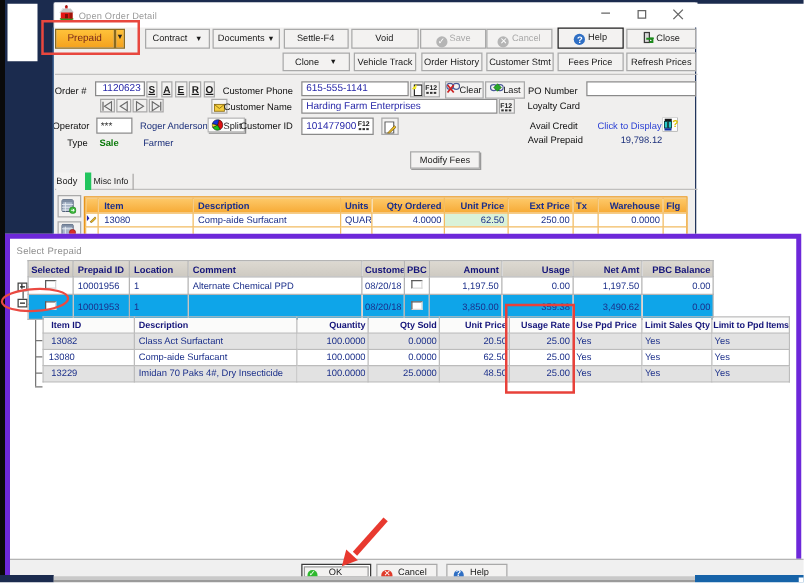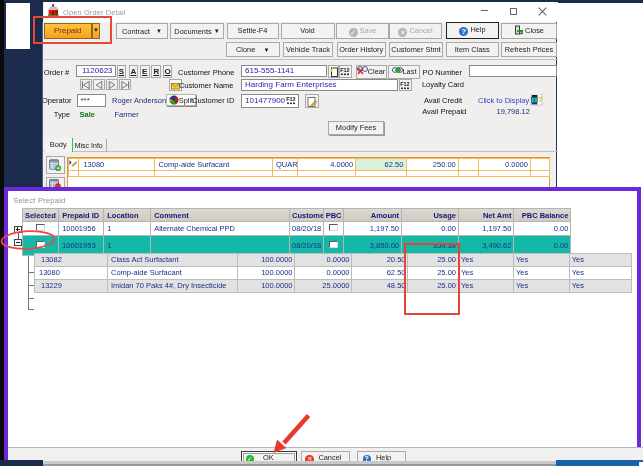--- a/index.html
+++ b/index.html
@@ -53,21 +53,21 @@
         <rect x="1" y="0.5" width="5" height="9" fill="#3a3a3a"></rect>
         <rect x="2" y="1.5" width="3" height="7" fill="#d8d8d8"></rect>
         <path d="M3 6 L8 6 L8 8.5 L5.5 8.5" fill="none" stroke="#1d8a1d" stroke-width="1.6"></path>
         <polygon points="8.8,5.9 6.5,3.8 6.5,8" fill="#1d8a1d" transform="rotate(90 7.5 6)"></polygon>
       </svg> Close</div>
 
   <div class="btn" style="left:182px;top:40px;width:53.5px;height:15px;line-height:13px;">Clone&nbsp;&nbsp;&nbsp;&nbsp;<span style="font-size:6px;vertical-align:0.5px;">▼</span></div>
   <div class="btn" style="left:239px;top:40px;width:50px;height:15px;line-height:13px;">Vehicle Track</div>
   <div class="btn" style="left:292.5px;top:40px;width:49.5px;height:15px;line-height:13px;">Order History</div>
   <div class="btn" style="left:345px;top:40px;width:54px;height:15px;line-height:13px;">Customer Stmt</div>
-  <div class="btn" style="left:402px;top:40px;width:52.5px;height:15px;line-height:13px;">Item Class</div>
+  <div class="btn" style="left:402px;top:40px;width:52.5px;height:15px;line-height:13px;">Fees Price</div>
   <div class="btn" style="left:457px;top:40px;width:56px;height:15px;line-height:13px;">Refresh Prices</div>
   <div class="abs" style="left:0;top:57px;width:514px;height:1px;background:#c2c1c0;"></div>
 
   <div class="lbl" style="left:-4px;top:65.5px;width:33px;">Order #</div>
   <div class="fld" style="left:32px;top:62.5px;width:40px;height:12.5px;line-height:10.5px;padding-left:5px;">1120623</div>
   <div class="btn" style="left:72.5px;top:62.5px;width:9.8px;height:13px;font-weight:bold;line-height:12px;font-size:8px;"><u>S</u></div>
   <div class="btn" style="left:84.5px;top:62.5px;width:9.8px;height:13px;font-weight:bold;line-height:12px;font-size:8px;"><u>A</u></div>
   <div class="btn" style="left:95.8px;top:62.5px;width:9.8px;height:13px;font-weight:bold;line-height:12px;font-size:8px;"><u>E</u></div>
   <div class="btn" style="left:107.4px;top:62.5px;width:9.8px;height:13px;font-weight:bold;line-height:12px;font-size:8px;"><u>R</u></div>
   <div class="btn" style="left:118.7px;top:62.5px;width:9.8px;height:13px;font-weight:bold;line-height:12px;font-size:8px;"><u>O</u></div>
@@ -159,21 +159,21 @@
 
   <div class="lbl" style="left:3px;top:108px;width:30px;">Type</div>
   <div class="abs" style="left:35.5px;top:108px;font-size:7.5px;font-weight:bold;color:#0a7a0a;">Sale</div>
   <div class="abs" style="left:70.5px;top:108px;font-size:7.5px;color:#1b2f7a;">Farmer</div>
   <div class="lbl" style="left:375px;top:105px;width:50.5px;">Avail Prepaid</div>
   <div class="abs" style="left:452.5px;top:105px;font-size:7.5px;color:#1b2f7a;">19,798.12</div>
 
   <div class="btn" style="left:284px;top:119px;width:56px;height:13.5px;line-height:12px;box-shadow:1px 1px 0 #999;">Modify Fees</div>
 
   <div class="abs" style="left:0;top:149.3px;width:514px;height:1px;background:#c0bfbe;"></div>
-  <div class="abs" style="left:1px;top:135.5px;width:27.5px;height:14.5px;background:#f4f3f2;border-right:1px solid #22c55e;text-align:center;font-size:7.4px;line-height:14px;color:#222;">Body</div>
+  <div class="abs" style="left:1px;top:135.5px;width:27.5px;height:14.5px;background:#f4f3f2;border-right:5px solid #22c55e;font-size:7.4px;line-height:14px;color:#222;">Body</div>
   <div class="abs" style="left:28px;top:136.5px;width:34.5px;height:13.5px;border-right:1px solid #aaa9a8;text-align:center;font-size:7px;line-height:13px;color:#222;">Misc Info</div>
 
   <div class="btn" style="left:1.5px;top:153.5px;width:19.5px;height:18.5px;"><svg width="12" height="12" viewBox="0 0 12 12" style="margin-top:2.5px;">
         <rect x="0.5" y="0.8" width="9" height="9.4" rx="1" fill="#a9b6c9" stroke="#4a5a74" stroke-width="0.8"></rect>
         <rect x="0.5" y="0.8" width="9" height="2" rx="1" fill="#7d8ca2"></rect>
         <path d="M0.5 4.6 H9.5 M0.5 6.8 H9.5 M0.5 9 H9.5 M3.3 2.8 V10.2" stroke="#e6ebf2" stroke-width="0.7"></path>
         <circle cx="9.2" cy="9.2" r="2.7" fill="#3db83d" stroke="#1a7a1a" stroke-width="0.5"></circle>
         <path d="M7.9 9.2 H10.3 M9.3 8.2 L10.4 9.2 L9.3 10.2" stroke="#fff" stroke-width="0.8" fill="none"></path>
       </svg></div>
   <div class="btn" style="left:1.5px;top:174.5px;width:19.5px;height:11.5px;"><svg width="12" height="9" viewBox="0 0 12 9" style="margin-top:1px;">
@@ -191,20 +191,32 @@
         <col style="width:117.6px">
         <col style="width:25.4px">
         <col style="width:57.8px">
         <col style="width:51.2px">
         <col style="width:51.4px">
         <col style="width:20.4px">
         <col style="width:51.8px">
         <col style="width:19.4px">
       </colgroup>
     <tbody>
+        <tr style="height:11.5px;background:linear-gradient(#fdc868,#f6a832);font-weight:bold;">
+      <td></td>
+          <td style="padding-left:4px;">Item</td>
+          <td style="padding-left:3px;">Description</td>
+          <td style="padding-left:3px;">Units</td>
+          <td style="text-align:right;padding-right:2px;">Qty Ordered</td>
+          <td style="text-align:right;padding-right:3px;">Unit Price</td>
+          <td style="text-align:right;padding-right:2px;">Ext Price</td>
+          <td style="padding-left:2px;">Tx</td>
+          <td style="text-align:right;padding-right:2px;">Warehouse</td>
+          <td style="padding-left:2px;">Flg</td>
+    </tr>
     <tr style="height:11.4px;background:#fff;">
       <td><svg width="8" height="8" viewBox="0 0 8 8">
               <polygon points="0.5,1 2.5,3.5 0.5,6" fill="#22a"></polygon>
               <path d="M3 6.5 L7 2.5 L8 3.5 L4.5 7 Z" fill="#e8b820" stroke="#7a5a10" stroke-width="0.5"></path>
             </svg></td>
           <td style="padding-left:4px;">13080</td>
           <td style="padding-left:3px;">Comp-aide Surfacant</td>
           <td style="padding-left:3px;">QUAR</td>
           <td style="text-align:right;padding-right:2px;">4.0000</td>
           <td style="text-align:right;padding-right:3px;background:#d9f2d9;">62.50</td>
@@ -284,21 +296,21 @@
           <td style="padding-left:3px;">10001956</td>
           <td style="padding-left:3px;">1</td>
           <td style="padding-left:3px;">Alternate Chemical PPD</td>
           <td style="padding-left:2px;">08/20/18</td>
           <td style="text-align:center;"><span class="cb"></span></td>
           <td style="text-align:right;padding-right:2px;">1,197.50</td>
           <td style="text-align:right;padding-right:2px;">0.00</td>
           <td style="text-align:right;padding-right:2px;">1,197.50</td>
           <td style="text-align:right;padding-right:2px;">0.00</td>
     </tr>
-    <tr style="height:20px;background:#14b8a6;">
+    <tr style="height:20px;background:#0ea5e9;">
       <td style="text-align:center;"><span class="cb"></span></td>
           <td style="padding-left:3px;">10001953</td>
           <td style="padding-left:3px;">1</td>
           <td></td>
           <td style="padding-left:2px;">08/20/18</td>
           <td style="text-align:center;"><span class="cb"></span></td>
           <td style="text-align:right;padding-right:2px;">3,850.00</td>
           <td style="text-align:right;padding-right:2px;">359.38</td>
           <td style="text-align:right;padding-right:2px;">3,490.62</td>
           <td style="text-align:right;padding-right:2px;">0.00</td>
@@ -312,20 +324,31 @@
         <col style="width:129.8px">
         <col style="width:57.7px">
         <col style="width:57px">
         <col style="width:56px">
         <col style="width:50.5px">
         <col style="width:55px">
         <col style="width:55.7px">
         <col style="width:62.2px">
       </colgroup>
     <tbody>
+        <tr style="height:13px;background:#fbfbfa;font-weight:bold;color:#15157a;font-size:7.2px;">
+      <td style="padding-left:6px;">Item ID</td>
+          <td style="padding-left:3px;">Description</td>
+          <td style="text-align:right;padding-right:2px;">Quantity</td>
+          <td style="text-align:right;padding-right:2px;">Qty Sold</td>
+          <td style="text-align:right;padding-right:2px;">Unit Price</td>
+          <td style="text-align:right;padding-right:2px;">Usage Rate</td>
+          <td style="padding-left:2px;">Use Ppd Price</td>
+          <td style="padding-left:2px;">Limit Sales Qty</td>
+          <td style="padding-left:1px;letter-spacing:-0.1px;">Limit to Ppd Items</td>
+    </tr>
     <tr style="height:13px;background:#e2e2e2;">
       <td style="padding-left:6px;">13082</td>
           <td style="padding-left:3px;">Class Act Surfactant</td>
           <td style="text-align:right;padding-right:2px;">100.0000</td>
           <td style="text-align:right;padding-right:2px;">0.0000</td>
           <td style="text-align:right;padding-right:2px;">20.50</td>
           <td style="text-align:right;padding-right:2px;">25.00</td>
           <td style="padding-left:2px;">Yes</td>
           <td style="padding-left:2px;">Yes</td>
           <td style="padding-left:2px;">Yes</td>

